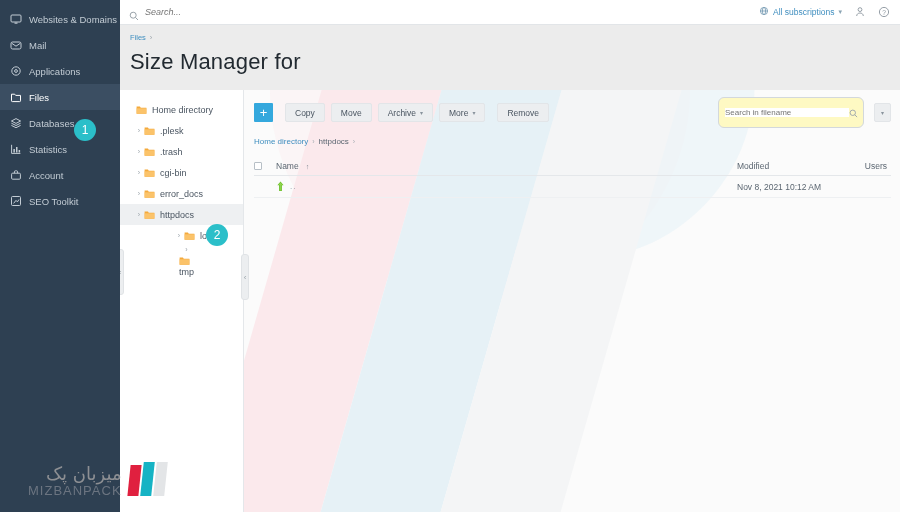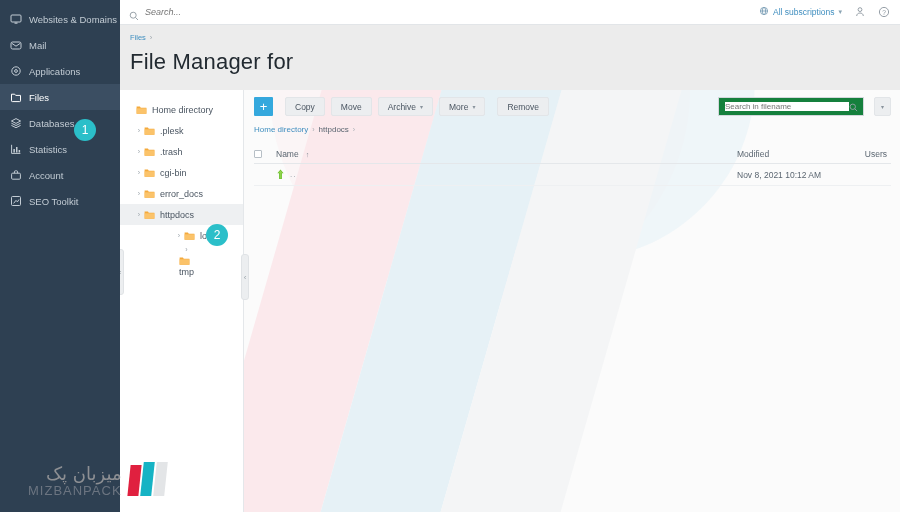--- a/index.html
+++ b/index.html
@@ -280,23 +280,23 @@
     cursor: pointer;
     display: inline-flex; align-items: center; gap: 4px;
     font-family: "Liberation Sans", sans-serif;
     white-space: nowrap;
   }
   .btn .caret { font-size: 6px; color: #8a949d; }
   .tb-spacer { flex: 1 1 auto; }
   .search-box {
     display: flex; align-items: center;
     border: 1px solid #d3d8dc;
-    background: #15803d;
-    height: 19px;
-    border-radius: 0;
+    background: #fef9c3;
+    height: 31px;
+    border-radius: 6px;
     padding: 0 5px 0 6px;
     width: 146px;
   }
   .search-box input {
     border: none; outline: none;
     font-size: 8px; color: #6d767e;
     flex: 1 1 auto; width: 100%;
     font-family: "Liberation Sans", sans-serif;
   }
   .search-drop {
@@ -512,21 +512,21 @@
             </svg>
         </span>
       </div>
     </div>
 
     <div class="page-head">
       <div class="crumb-top">
         <span>Files</span>
         <span class="sep">›</span>
       </div>
-      <h1 class="page-title">File Manager for</h1>
+      <h1 class="page-title">Size Manager for</h1>
     </div>
 
     <div class="body-region">
 
       <div class="watermark">
         <div class="wm-arc"></div>
         <div class="wm-arc2"></div>
         <div class="wm-bar wm-pink"></div>
         <div class="wm-bar wm-blue"></div>
         <div class="wm-bar wm-gray"></div>

